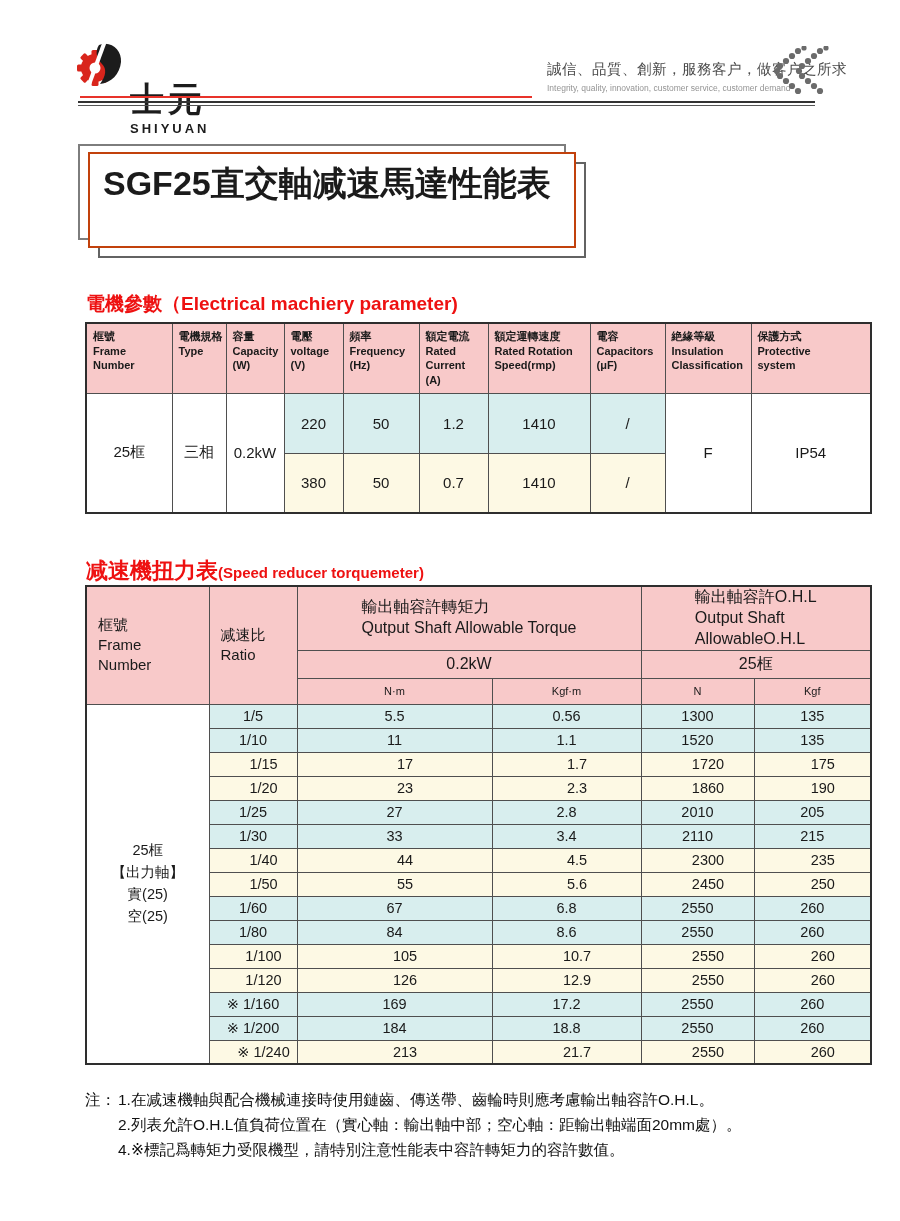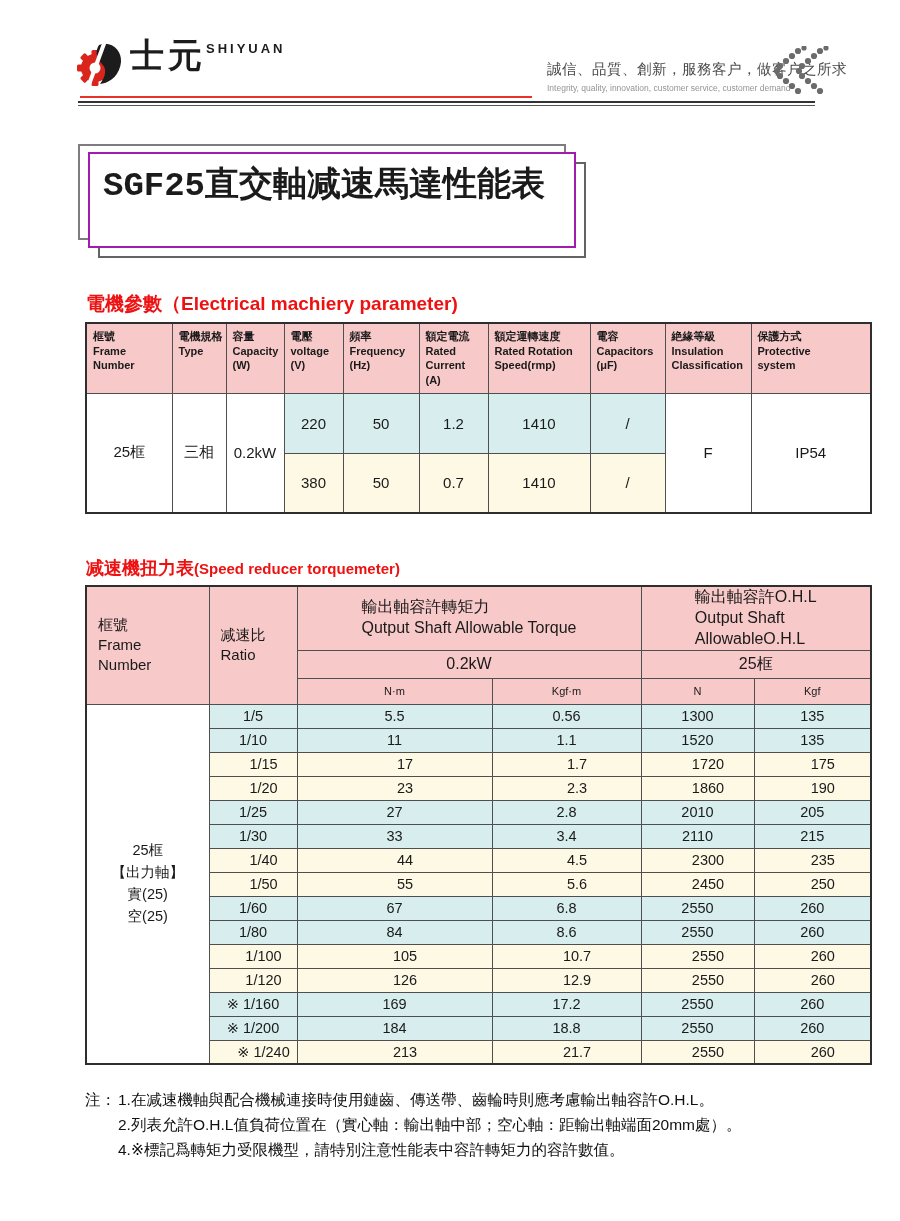--- a/index.html
+++ b/index.html
@@ -2,45 +2,45 @@
 <html><head>
 <meta charset="utf-8">
 <style>
   * { box-sizing: border-box; margin: 0; padding: 0; }
   html,body { background:#fff; }
   body { font-family: "Liberation Sans", "DejaVu Sans", sans-serif; color:#1a1a1a; }
   .page { position:relative; width:900px; height:1221px; background:#fff; overflow:hidden; }
 
   
   .brand { position:absolute; left:74px; top:38px; display:flex; align-items:flex-start; gap:6px; }
-  .brand-text { display:flex; flex-direction:row; }
+  .brand-text { display:flex; flex-direction:column;margin-top:44px; }
   .brand-cn { font-size:34px; font-weight:bold; letter-spacing:4px; color:#1c1c1c; line-height:1.05; }
   .brand-en { font-size:13px; font-weight:bold; letter-spacing:3px; color:#1c1c1c; margin-top:3px; }
   .slogan { position:absolute; left:547px; top:60px; }
   .slogan-cn { font-size:14.5px; color:#4a4a4a; letter-spacing:0.5px; }
   .slogan-en { font-size:8.5px; color:#949494; margin-top:4px; }
   .chevrons { position:absolute; left:768px; top:46px; }
   .rule-red  { position:absolute; left:80px; top:96px;  width:452px; height:2px; background:#e8332a; }
   .rule-dark1{ position:absolute; left:78px; top:101px; width:737px; height:2px; background:#333; }
   .rule-dark2{ position:absolute; left:78px; top:105px; width:737px; height:1px; background:#555; }
 
   
   .title-wrap { position:absolute; left:88px; top:152px; width:488px; height:96px; }
   .frame-back  { position:absolute; left:-10px; top:-8px; width:100%; height:100%; border:2px solid #7d7d7d; z-index:0; }
   .frame-front { position:absolute; left:10px;  top:10px; width:100%; height:100%; border:2px solid #636363; z-index:0; }
   .title-inner { position:absolute; left:0; top:0; width:100%; height:100%; background:#fff;
-                 border:2px solid #a21caf; z-index:1; padding:7px 8px 0 13px;font-family:Liberation Mono, monospace; }
+                 border:2px solid #c2410c; z-index:1; padding:7px 8px 0 13px; }
   .main-title { font-size:34px; font-weight:bold; color:#1b1b1b; letter-spacing:0px; white-space:nowrap; }
   .sub-title  { font-size:15px; font-weight:bold; font-style:italic; color:#4d4d4d; margin-top:6px; }
 
   
   .sec-heading { position:absolute; left:86px; color:#ee1111; font-weight:600; }
   .sec1 { top:291px; font-size:19px;text-align:center; }
   .sec2 { top:556px; }
-  .sec2 .cn { font-size:18px; }
+  .sec2 .cn { font-size:22px; }
   .sec2 .en { font-size:15px; font-weight:600;text-align:center; }
 
   
   table { border-collapse:collapse; table-layout:fixed; background:#fff; }
   th, td { border:1px solid #4f4f4f; overflow:hidden; }
   .motor-table, .torque-table { border:2px solid #2e2e2e; }
   .pre { white-space:pre-line; }
   .c-blue   { background:#d8eeee; }
   .c-cream  { background:#fdf9e4; }
 

